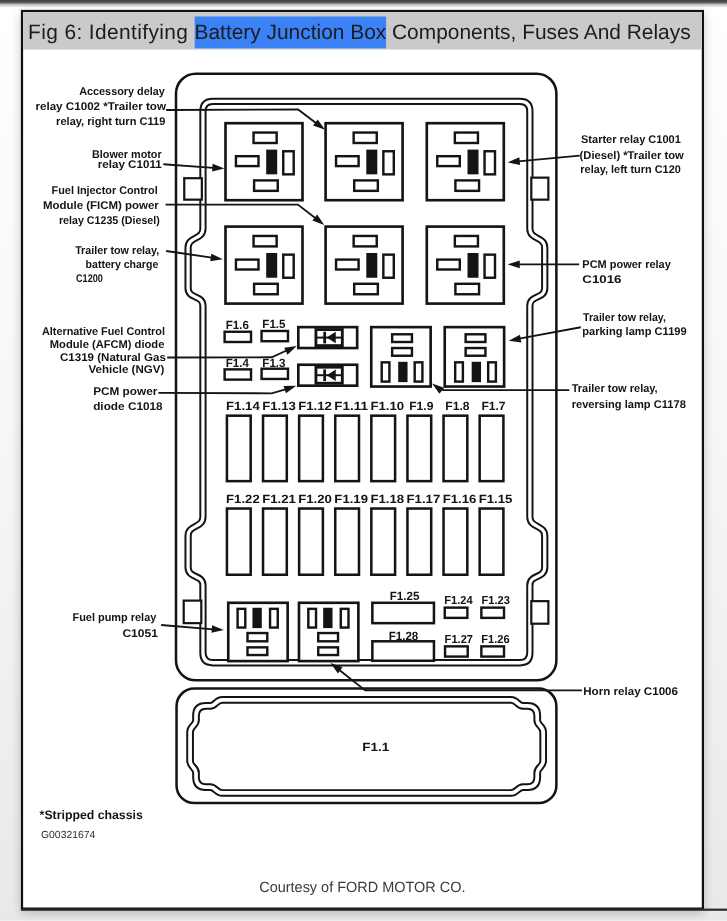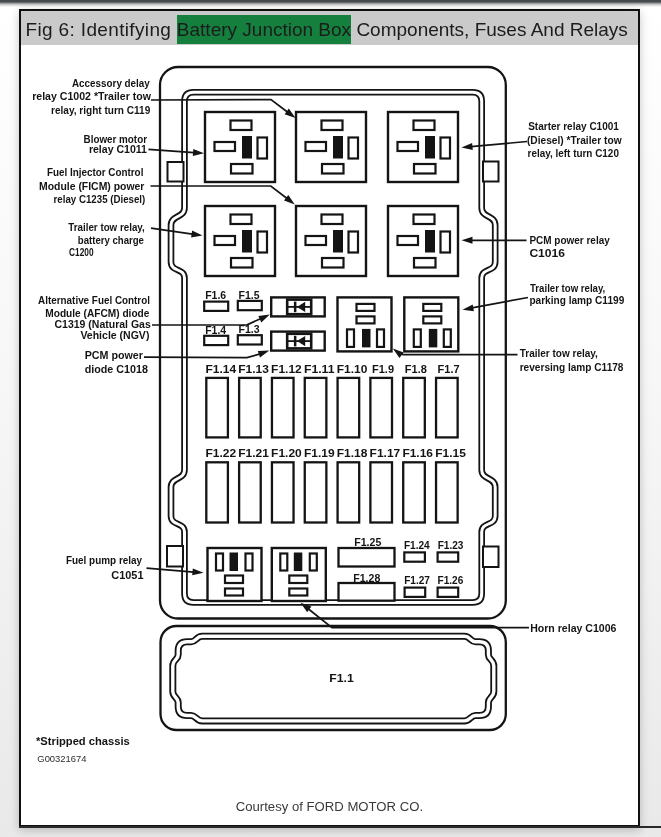--- a/index.html
+++ b/index.html
@@ -7,21 +7,21 @@
          background:linear-gradient(180deg,#ffffff 0%,#f7f7f7 45%,#e9e9e9 100%);
          font-family:"Liberation Sans", sans-serif; }
   .topbar { position:absolute; left:0; top:0; width:661px; height:7px;
          background:linear-gradient(180deg,#42464a 0%,#4a4e52 28%,rgba(120,123,126,0.45) 60%,rgba(255,255,255,0) 100%); }
   .frame { position:absolute; left:19px; top:9px; width:616.5px; height:813.5px;
          background:#ffffff; border:2px solid #101010; box-shadow:0 3px 9px rgba(0,0,0,0.22); }
   .titlebar { position:absolute; left:0; top:0; width:100%; height:34px; background:#cacaca;
          font-size:19px; color:#1c1c1c; line-height:34px; white-space:nowrap; }
   .titlebar .pad { padding-left:4.5px; position:relative; top:1.5px; display:inline-block; }
   .pre { letter-spacing:0.35px;text-align:center; }
-  mark { background:#15803d; color:#1c1c1c; padding:4px 0 4px 0; }
+  mark { background:#3b82f6; color:#1c1c1c; padding:4px 0 4px 0; }
   .botline { position:absolute; left:19px; top:826px; width:642px; height:1.6px; background:#2a2a2a; }
 </style>
 </head>
 <body>
 
 <div class="topbar"></div>
 
 <div class="frame">
 
 <div class="titlebar"><span class="pad"><span class="pre">Fig 6: Identifying </span><mark>Battery Junction Box</mark> Components, Fuses And Relays</span></div>

